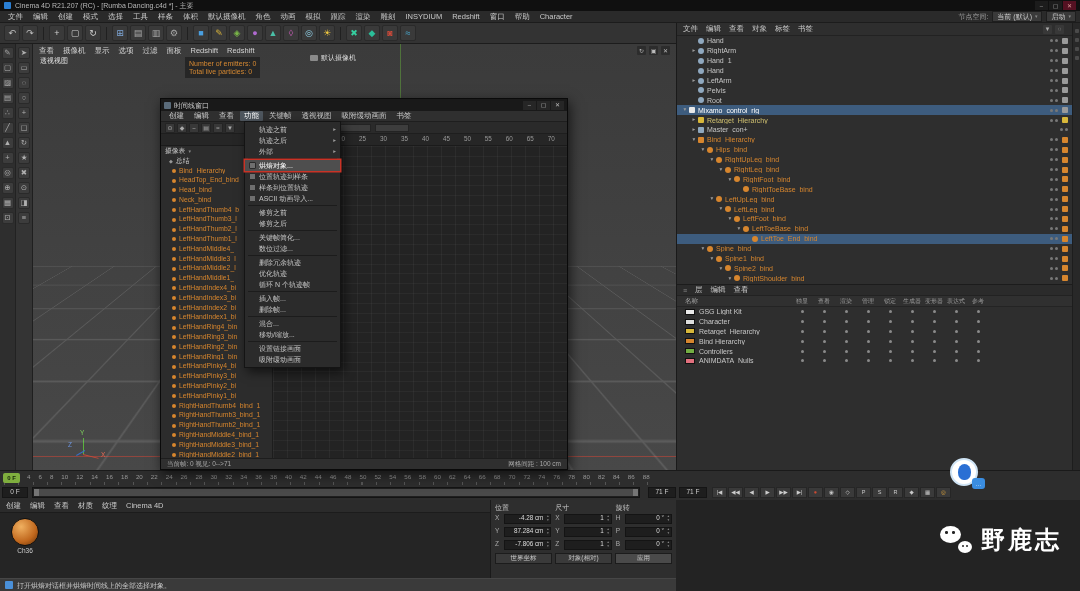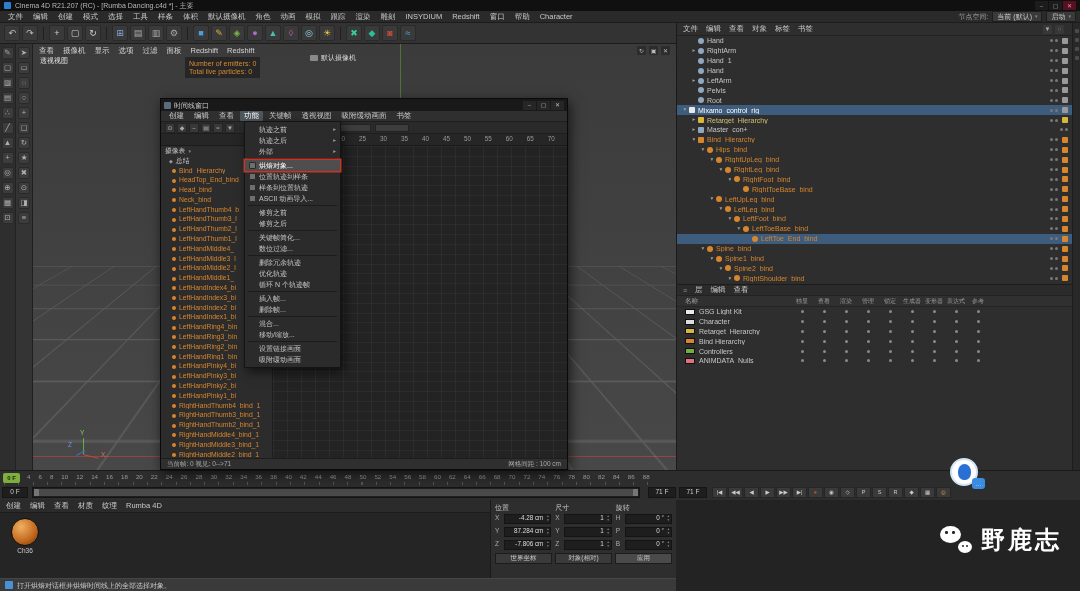--- a/index.html
+++ b/index.html
@@ -1081,21 +1081,21 @@
       </div>
   </div>
 
   <div id="materials">
     <div id="m-menus">
         <span class="mmenu">创建</span>
         <span class="mmenu">编辑</span>
         <span class="mmenu">查看</span>
         <span class="mmenu">材质</span>
         <span class="mmenu">纹理</span>
-        <span class="mmenu">Rumba 4D</span>
+        <span class="mmenu">Cinema 4D</span>
       </div>
     <div id="m-body">
         <div class="mat">
           <span class="sphere"></span>
           <span class="mname">Ch36</span>
         </div>
       </div>
   </div>
 
   <div id="coords">

